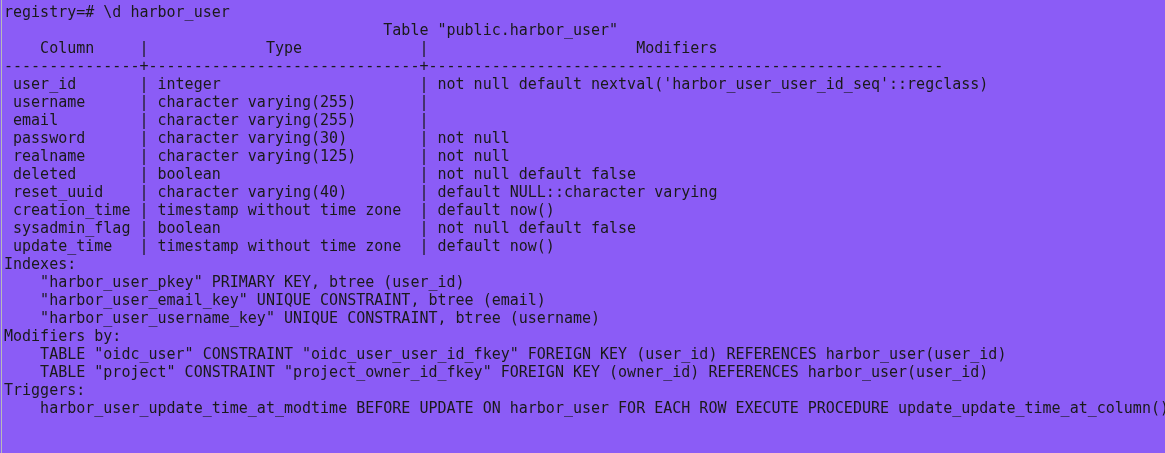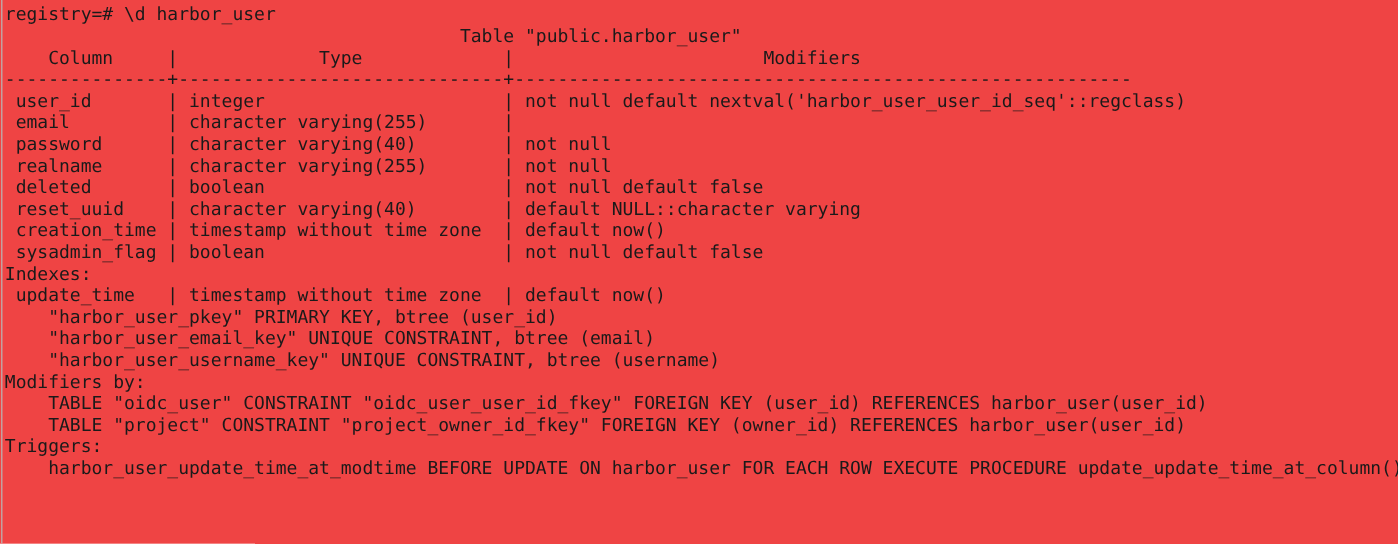--- a/index.html
+++ b/index.html
@@ -10,21 +10,21 @@
   body {
     width: 1165px;
     height: 453px;
     overflow: hidden;
     font-family: "DejaVu Sans Mono", "Liberation Mono", monospace;
   }
   #terminal {
     position: relative;
     width: 1165px;
     height: 453px;
-    background: #ef4444;
+    background: #8b5cf6;
     color: #1a1a1a;
     font-family: "DejaVu Sans Mono", "Liberation Mono", monospace;
     font-size: 15px;
     line-height: 18px;
     box-sizing: border-box;
     overflow: hidden;
   }
   
   #left-edge {
     position: absolute;
@@ -62,30 +62,31 @@
 
     <span class="line">registry=# \d harbor_user</span>
 
     <span class="line" id="title-line">                                          Table "public.harbor_user"</span>
 
     <span class="line" id="header-line">    Column     |             Type             |                       Modifiers                       </span>
 
     <span class="line">---------------+------------------------------+---------------------------------------------------------</span>
 
     <span class="line"> user_id       | integer                      | not null default nextval('harbor_user_user_id_seq'::regclass)</span>
+    <span class="line"> username      | character varying(255)       |</span>
     <span class="line"> email         | character varying(255)       |</span>
-    <span class="line"> password      | character varying(40)        | not null</span>
-    <span class="line"> realname      | character varying(255)       | not null</span>
+    <span class="line"> password      | character varying(30)        | not null</span>
+    <span class="line"> realname      | character varying(125)       | not null</span>
     <span class="line"> deleted       | boolean                      | not null default false</span>
     <span class="line"> reset_uuid    | character varying(40)        | default NULL::character varying</span>
     <span class="line"> creation_time | timestamp without time zone  | default now()</span>
     <span class="line"> sysadmin_flag | boolean                      | not null default false</span>
+    <span class="line"> update_time   | timestamp without time zone  | default now()</span>
+
     <span class="line">Indexes:</span>
-
-    <span class="line"> update_time   | timestamp without time zone  | default now()</span>
     <span class="line">    "harbor_user_pkey" PRIMARY KEY, btree (user_id)</span>
     <span class="line">    "harbor_user_email_key" UNIQUE CONSTRAINT, btree (email)</span>
     <span class="line">    "harbor_user_username_key" UNIQUE CONSTRAINT, btree (username)</span>
 
     <span class="line">Modifiers by:</span>
     <span class="line">    TABLE "oidc_user" CONSTRAINT "oidc_user_user_id_fkey" FOREIGN KEY (user_id) REFERENCES harbor_user(user_id)</span>
     <span class="line">    TABLE "project" CONSTRAINT "project_owner_id_fkey" FOREIGN KEY (owner_id) REFERENCES harbor_user(user_id)</span>
 
     <span class="line">Triggers:</span>
     <span class="line">    harbor_user_update_time_at_modtime BEFORE UPDATE ON harbor_user FOR EACH ROW EXECUTE PROCEDURE update_update_time_at_column()</span>

